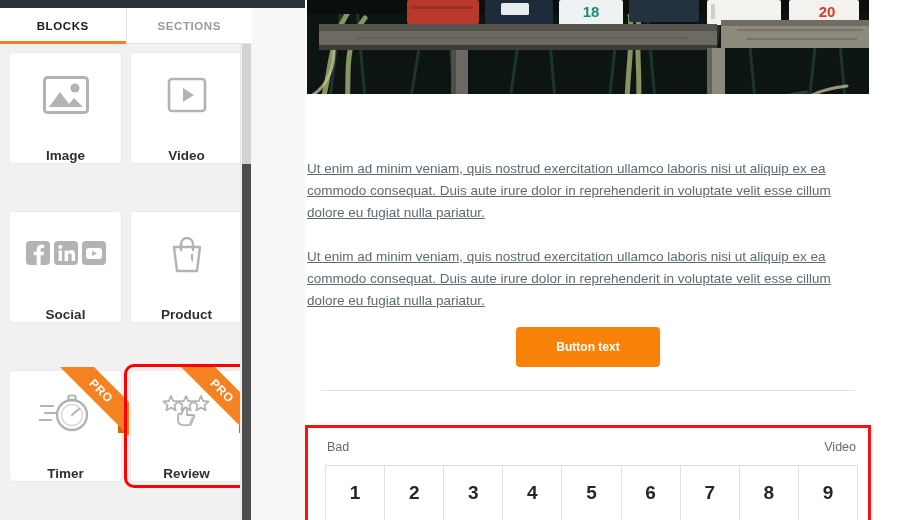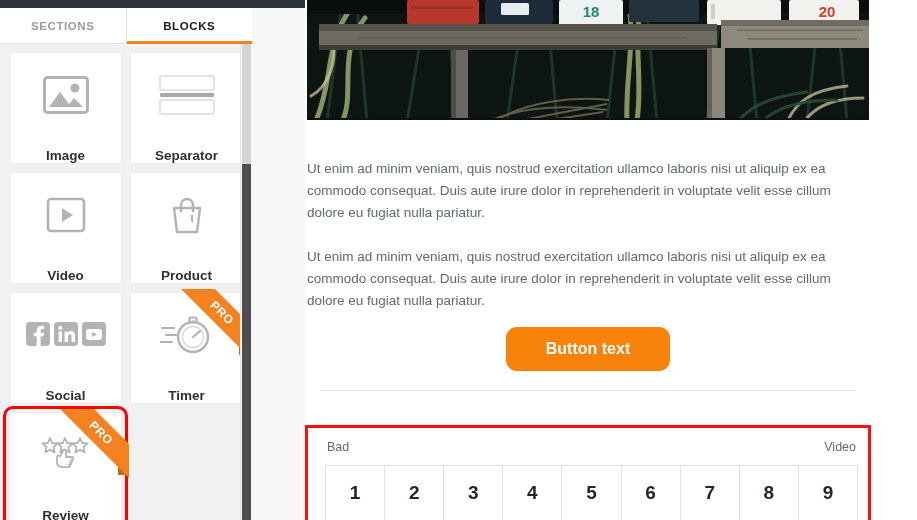--- a/index.html
+++ b/index.html
@@ -117,39 +117,39 @@
     position: absolute; left: 252px; top: 8px; width: 53px; height: 512px;
     background: #f7f7f7;
   }
 
   
   .canvas {
     position: absolute; left: 305px; top: 0; width: 612px; height: 520px;
     background: #ffffff;
   }
   .hero {
-    position: absolute; left: 2px; top: 0; width: 562px; height: 120px;
+    position: absolute; left: 2px; top: 0; width: 562px; height: 94px;
     overflow: hidden; background: #111b1a;
   }
   .hero svg { display: block; }
 
   .body-copy {
     position: absolute; left: 2px; top: 158px; width: 558px;
-    color: #5f6a73; font-size: 13.5px; line-height: 22px;
+    color: #5f6a73; font-size: 13.5px; line-height: 22px; text-decoration: underline;
   }
   .body-copy p + p { margin-top: 22px; }
 
   .cta-wrap {
     position: absolute; left: 2px; top: 327px; width: 562px;
     display: flex; justify-content: center;
   }
   .cta-btn {
     background: #f9820a; color: #ffffff;
-    font-size: 16px; font-weight: bold;
-    border: none; border-radius: 11px;
+    font-size: 12px; font-weight: bold;
+    border: none; border-radius: 4px;
     padding: 13px 40px; cursor: pointer;
   }
 
   .divider {
     position: absolute; left: 16px; top: 390px; width: 534px;
     height: 1px; background: #e2e2e2;
   }
 
   .rating-block {
     position: absolute; left: 0px; top: 398px; width: 566px; height: 110px;
@@ -179,72 +179,51 @@
 </head>
 <body>
 
 <div id="app">
 
   <div class="topbar"></div>
 
   <div class="left-panel">
 
     <div class="tabs">
+      <div class="tab active">
+        <span>BLOCKS</span>
+      </div>
       <div class="tab">
         <span>SECTIONS</span>
-      </div>
-      <div class="tab active">
-        <span>BLOCKS</span>
       </div>
     </div>
 
     <div class="blocks-grid">
 
       <div class="block">
         <div class="icon-wrap">
           <svg width="46" height="38" viewBox="0 0 46 38">
             <rect x="1.5" y="1.5" width="43" height="35" rx="3" fill="none" stroke="#b3b3b3" stroke-width="3"></rect>
             <circle cx="32" cy="12" r="4.5" class="gray"></circle>
             <path d="M6 31 L17 16 L26 28 L31 22 L40 31 Z" class="gray"></path>
           </svg>
         </div>
         <div class="block-label">Image</div>
       </div>
 
 
-      <div class="block">
-        <div class="icon-wrap">
-          <svg width="58" height="40" viewBox="0 0 58 40">
-            <rect x="2" y="1" width="54" height="14" rx="2" fill="none" stroke="#e3e3e3" stroke-width="2"></rect>
-            <rect x="2" y="18" width="54" height="4" rx="1" fill="#a8a8a8"></rect>
-            <rect x="2" y="25" width="54" height="14" rx="2" fill="none" stroke="#e3e3e3" stroke-width="2"></rect>
-          </svg>
-        </div>
-        <div class="block-label">Separator</div>
-      </div>
 
       <div class="block">
         <div class="icon-wrap">
           <svg width="40" height="36" viewBox="0 0 40 36">
             <rect x="2" y="2" width="36" height="32" rx="3" fill="none" stroke="#b3b3b3" stroke-width="2.6"></rect>
             <path d="M16 11 L27 18 L16 25 Z" class="gray"></path>
           </svg>
         </div>
         <div class="block-label">Video</div>
-      </div>
-
-      <div class="block">
-        <div class="icon-wrap">
-          <svg width="40" height="40" viewBox="0 0 40 40">
-            <path d="M7 13 H33 L30 37 H10 Z" fill="none" stroke="#b3b3b3" stroke-width="2.4" stroke-linejoin="round"></path>
-            <path d="M14 16 V10 a6 6 0 0 1 12 0 V16" fill="none" stroke="#b3b3b3" stroke-width="2.4" stroke-linecap="round"></path>
-            <path d="M24 20 v6 l2 2 v-8 Z" fill="#b3b3b3"></path>
-          </svg>
-        </div>
-        <div class="block-label">Product</div>
       </div>
 
       <div class="block">
         <div class="icon-wrap">
           <svg width="80" height="26" viewBox="0 0 80 26">
             <g>
               <rect x="0" y="0" width="24" height="24" rx="4" fill="#b3b3b3"></rect>
               <path d="M14.6 24 V14.2 H17.6 L18 10.7 H14.6 V8.7 c0-1 .3-1.7 1.7-1.7 H18.2 V3.9 c-.3 0-1.5-.1-2.8-.1 -2.8 0-4.7 1.7-4.7 4.8 v2.1 H7.7 v3.5 h3 V24 Z" fill="#ffffff"></path>
             </g>
             <g>
@@ -257,20 +236,31 @@
               <rect x="56" y="0" width="24" height="24" rx="4" fill="#b3b3b3"></rect>
               <rect x="60" y="7" width="16" height="11" rx="3" fill="#ffffff"></rect>
               <path d="M66.2 10 L71 12.5 L66.2 15 Z" fill="#b3b3b3"></path>
             </g>
           </svg>
         </div>
         <div class="block-label">Social</div>
       </div>
 
       <div class="block">
+        <div class="icon-wrap">
+          <svg width="40" height="40" viewBox="0 0 40 40">
+            <path d="M7 13 H33 L30 37 H10 Z" fill="none" stroke="#b3b3b3" stroke-width="2.4" stroke-linejoin="round"></path>
+            <path d="M14 16 V10 a6 6 0 0 1 12 0 V16" fill="none" stroke="#b3b3b3" stroke-width="2.4" stroke-linecap="round"></path>
+            <path d="M24 20 v6 l2 2 v-8 Z" fill="#b3b3b3"></path>
+          </svg>
+        </div>
+        <div class="block-label">Product</div>
+      </div>
+
+      <div class="block">
         <div class="pro-ribbon">
           <div class="tail-l"></div>
             <div class="tail-r"></div>
           <div class="band">
               <span>PRO</span>
             </div>
         </div>
         <div class="icon-wrap">
           <svg width="54" height="42" viewBox="0 0 54 42">
             <circle cx="33" cy="23" r="15" fill="none" stroke="#b3b3b3" stroke-width="2.4"></circle>

